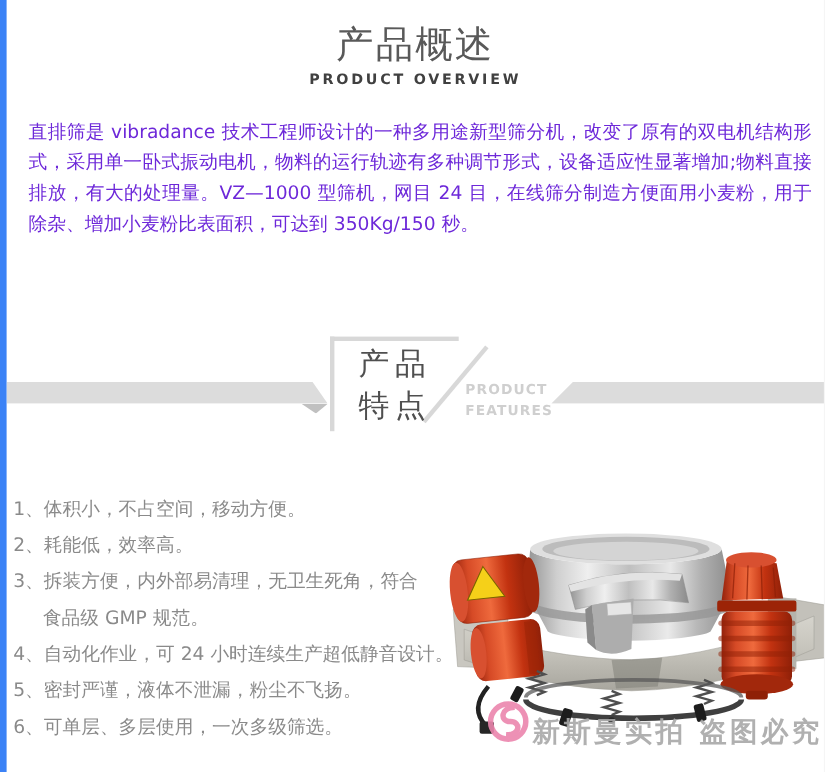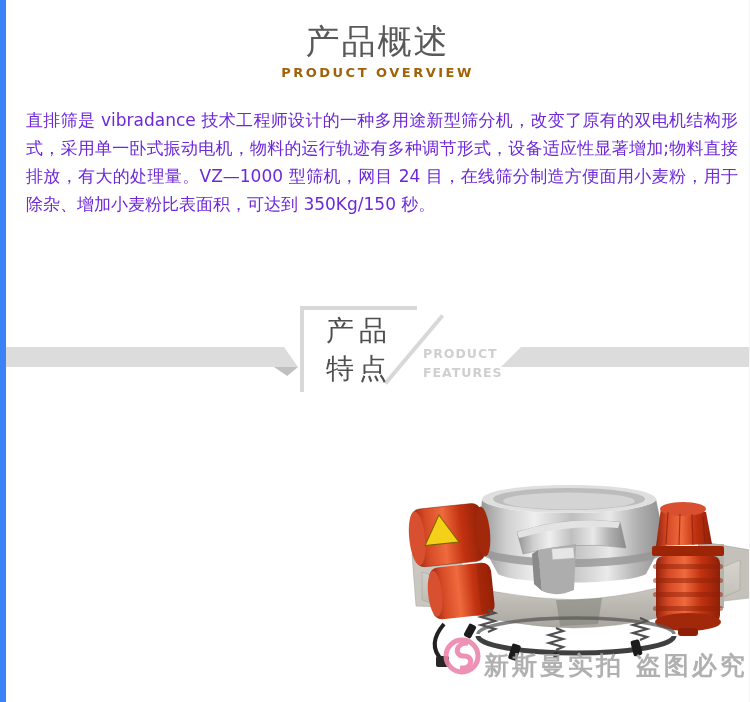--- a/index.html
+++ b/index.html
@@ -14,21 +14,21 @@
 
   
   .ov-title {
     top:20px; left:0; right:0; text-align:center;
     font-size:34px; line-height:42px; letter-spacing:2px;
     color:#595959; font-weight:500;
   }
   .ov-sub {
     top:64px; left:0; right:0; text-align:center;
     font-size:13px; line-height:18px; letter-spacing:2.5px;
-    color:#a16207; font-weight:bold;
+    color:#404040; font-weight:bold;
   }
 
   
   .ov-text {
     top:106px; left:20px; width:712px;
     font-size:17px; line-height:28px; color:#6d28d9;
     text-align:justify;
   }
   .ov-text p { margin:0; }
 
@@ -82,20 +82,29 @@
   <div class="abs band-fold"></div>
   <div class="abs band band-right"></div>
   <div class="abs bracket-h"></div>
   <div class="abs bracket-v"></div>
   <div class="abs slash"></div>
   <div class="abs feat-en">PRODUCT
 FEATURES</div>
   <div class="abs feat-cn">产品
 特点</div>
 
+  <ul class="abs feat-list">
+    <li>1、体积小，不占空间，移动方便。</li>
+    <li>2、耗能低，效率高。</li>
+    <li>3、拆装方便，内外部易清理，无卫生死角，符合
+食品级 GMP 规范。</li>
+    <li>4、自动化作业，可 24 小时连续生产超低静音设计。</li>
+    <li>5、密封严谨，液体不泄漏，粉尘不飞扬。</li>
+    <li>6、可单层、多层使用，一次多级筛选。</li>
+  </ul>
 
   <svg class="abs photo" viewBox="0 0 350 250" xmlns="http://www.w3.org/2000/svg">
     <defs>
       <linearGradient id="steelH" x1="0" y1="0" x2="1" y2="0">
         <stop offset="0" stop-color="#909090"></stop>
           <stop offset="0.15" stop-color="#cfcfcf"></stop>
         <stop offset="0.3" stop-color="#efefef"></stop>
           <stop offset="0.5" stop-color="#bfbfbf"></stop>
         <stop offset="0.7" stop-color="#e8e8e8"></stop>
           <stop offset="0.85" stop-color="#b0b0b0"></stop>

